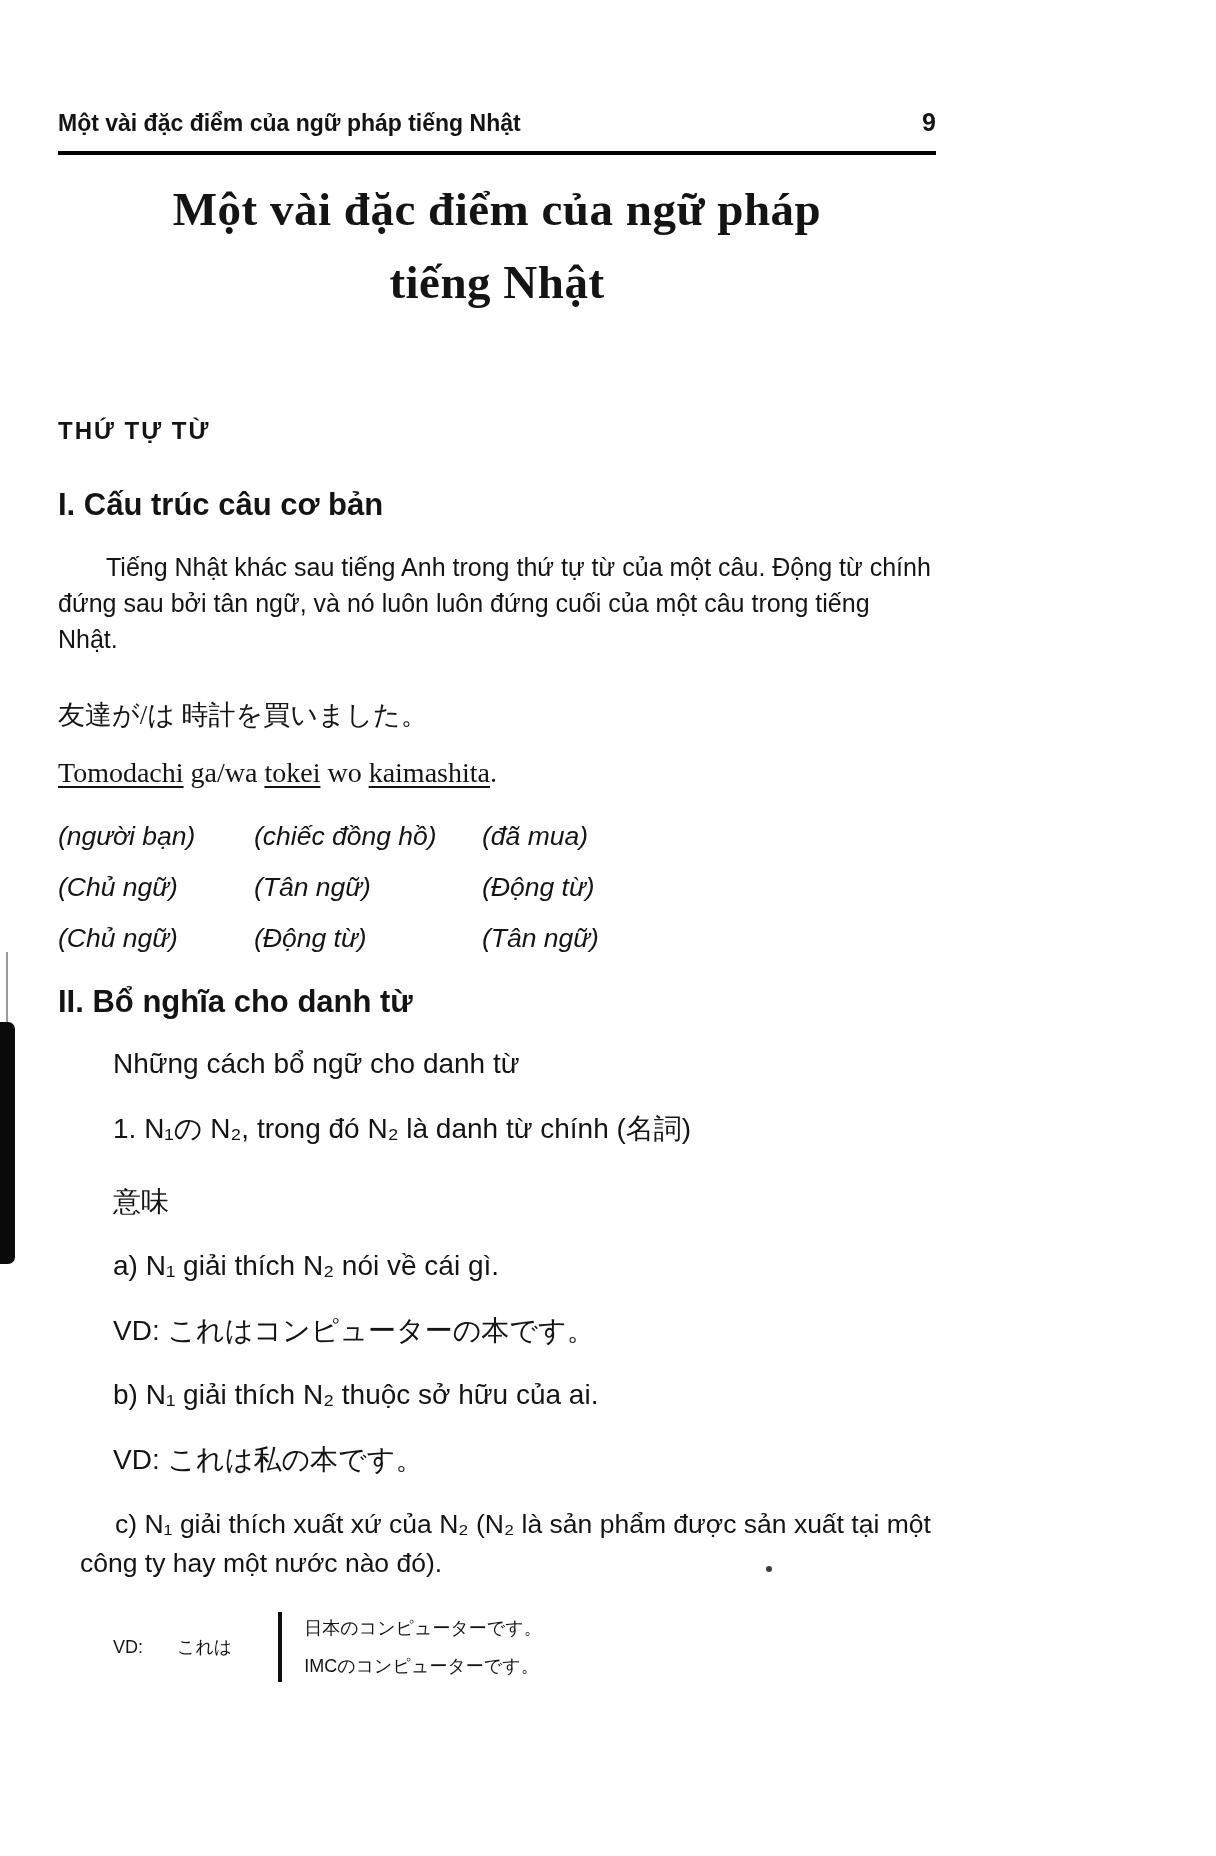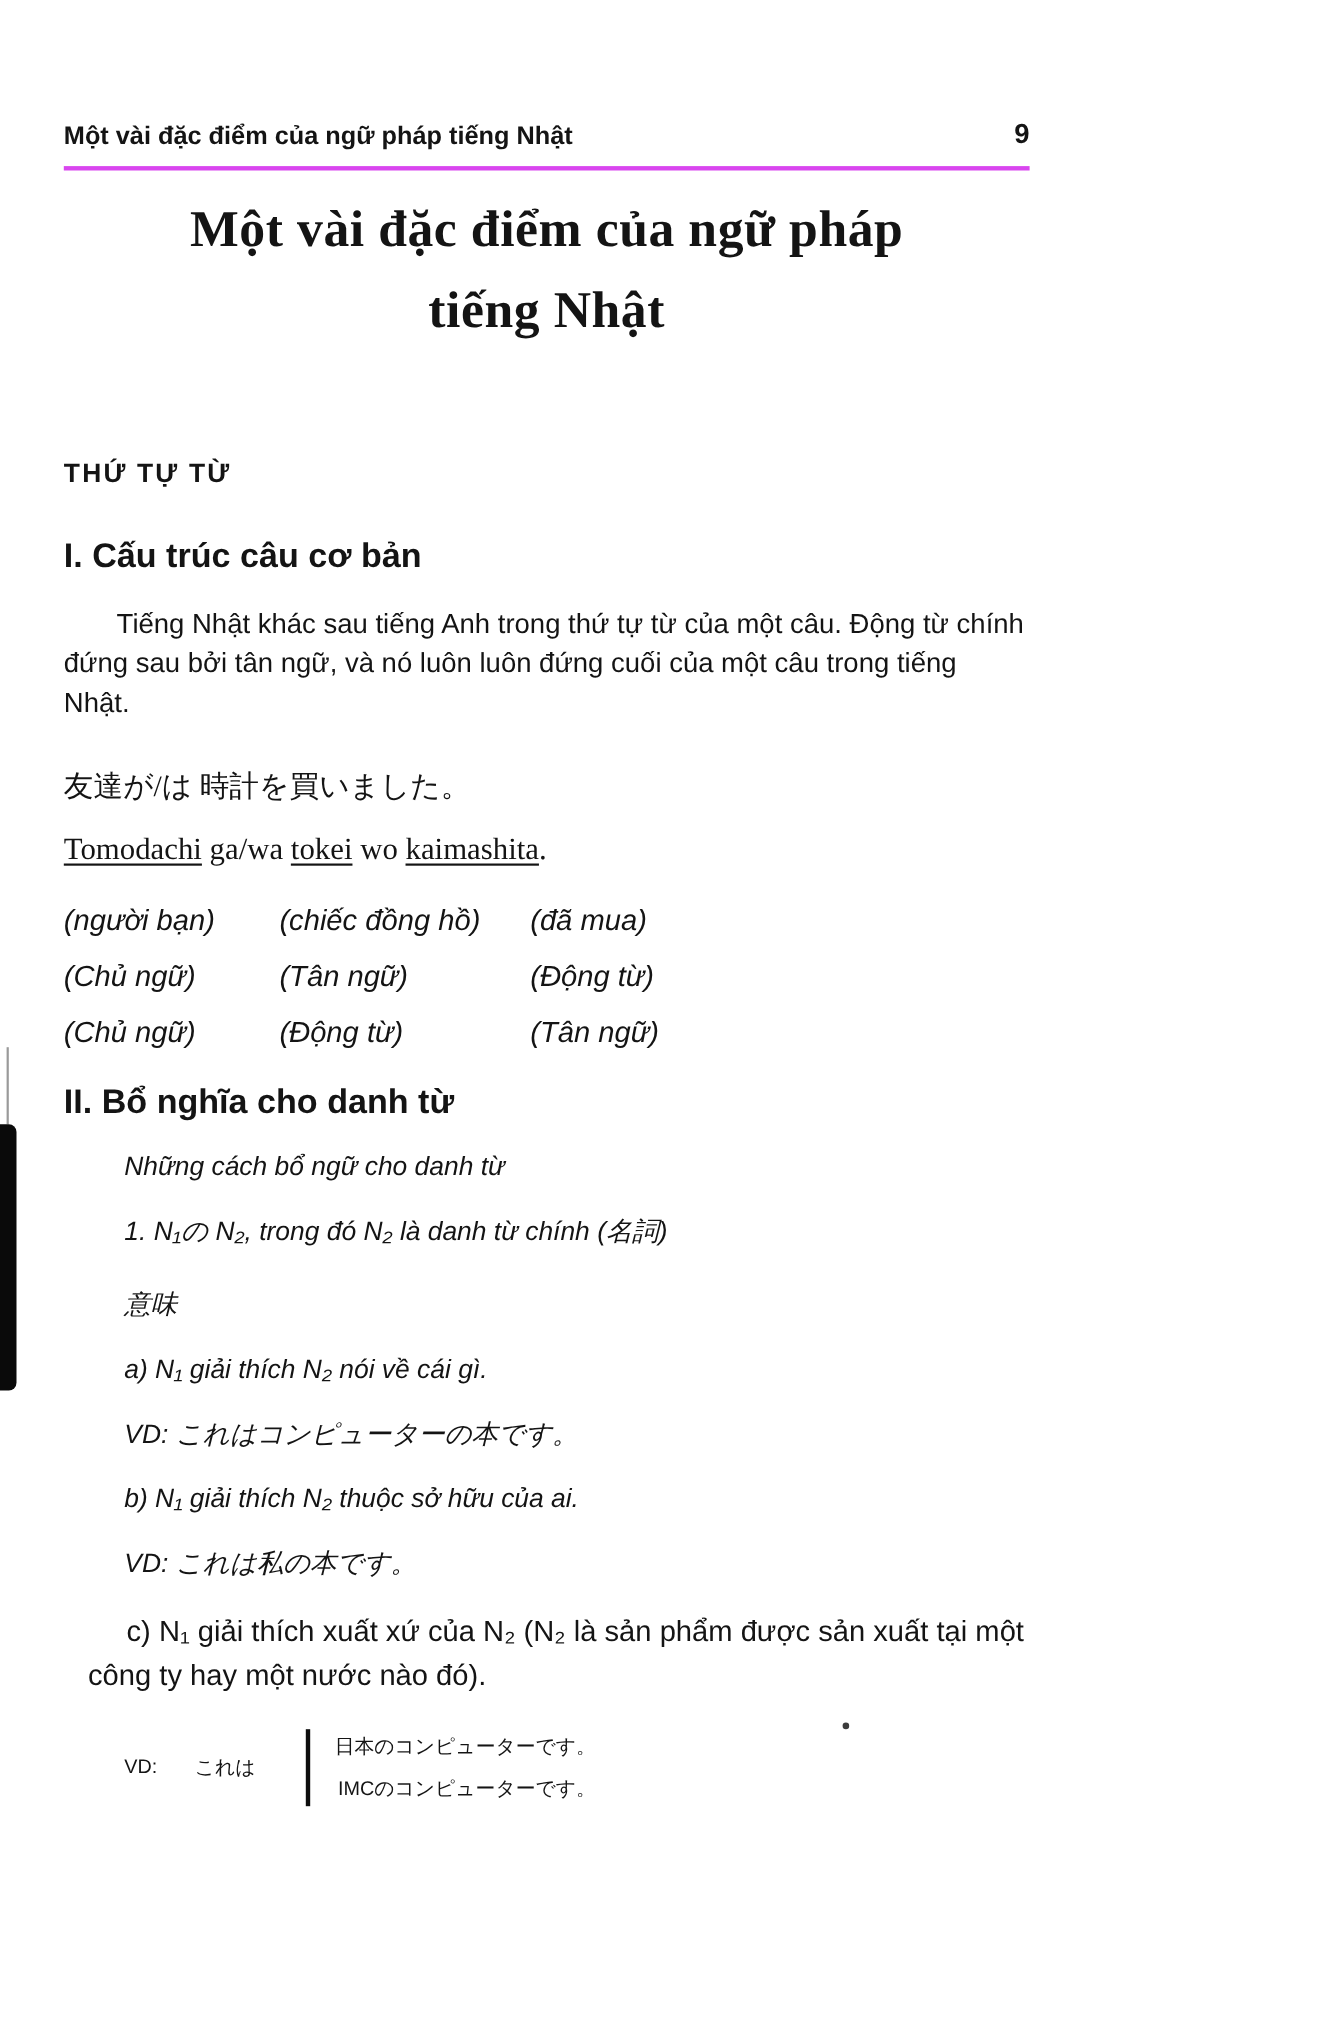--- a/index.html
+++ b/index.html
@@ -20,21 +20,21 @@
     padding: 108px 280px 0 58px;
   }
   
   .runhead {
     display: flex;
     justify-content: space-between;
     align-items: flex-end;
     font-weight: bold;
     font-size: 23px;
     padding-bottom: 14px;
-    border-bottom: 4px solid #d946ef;
+    border-bottom: 4px solid #000000;
   }
   .runhead .pn { font-size: 25px; }
   
   .title {
     font-family: "Liberation Serif", serif;
     font-weight: bold;
     font-size: 47px;
     text-align: center;
     line-height: 1.55;
     margin-top: 18px;
@@ -77,23 +77,22 @@
   }
   .gloss.first { margin-top: 32px; }
   .trans {
     font-style: italic;
     font-size: 26.5px;
     margin-top: 22px;
   }
   .indent1 { padding-left: 55px; }
   .line {
     margin-top: 24px;
-    font-size: 24px;
+    font-size: 28px;
     line-height: 1.45;
-    font-style: italic;
   }
   .hang-c {
     margin-top: 24px;
     font-size: 26.5px;
     line-height: 1.5;
     margin-left: 22px;
     text-indent: 35px;
   }
   .vdc {
     margin-top: 28px;
@@ -105,21 +104,20 @@
   .vdc .vd-label { margin-right: 34px; }
   .vdc .vd-lead { margin-right: 46px; }
   .vdc .opts {
     border-left: 4px solid #0d0d0d;
     padding-left: 22px;
     display: flex;
     flex-direction: column;
     gap: 14px;
     padding-top: 4px;
     padding-bottom: 4px;
-    align-items: flex-end;
   }
   
   .scan-mark {
     position: absolute;
     left: 0;
     top: 1022px;
     width: 15px;
     height: 242px;
     background: #0a0a0a;
     border-radius: 0 7px 7px 0;

